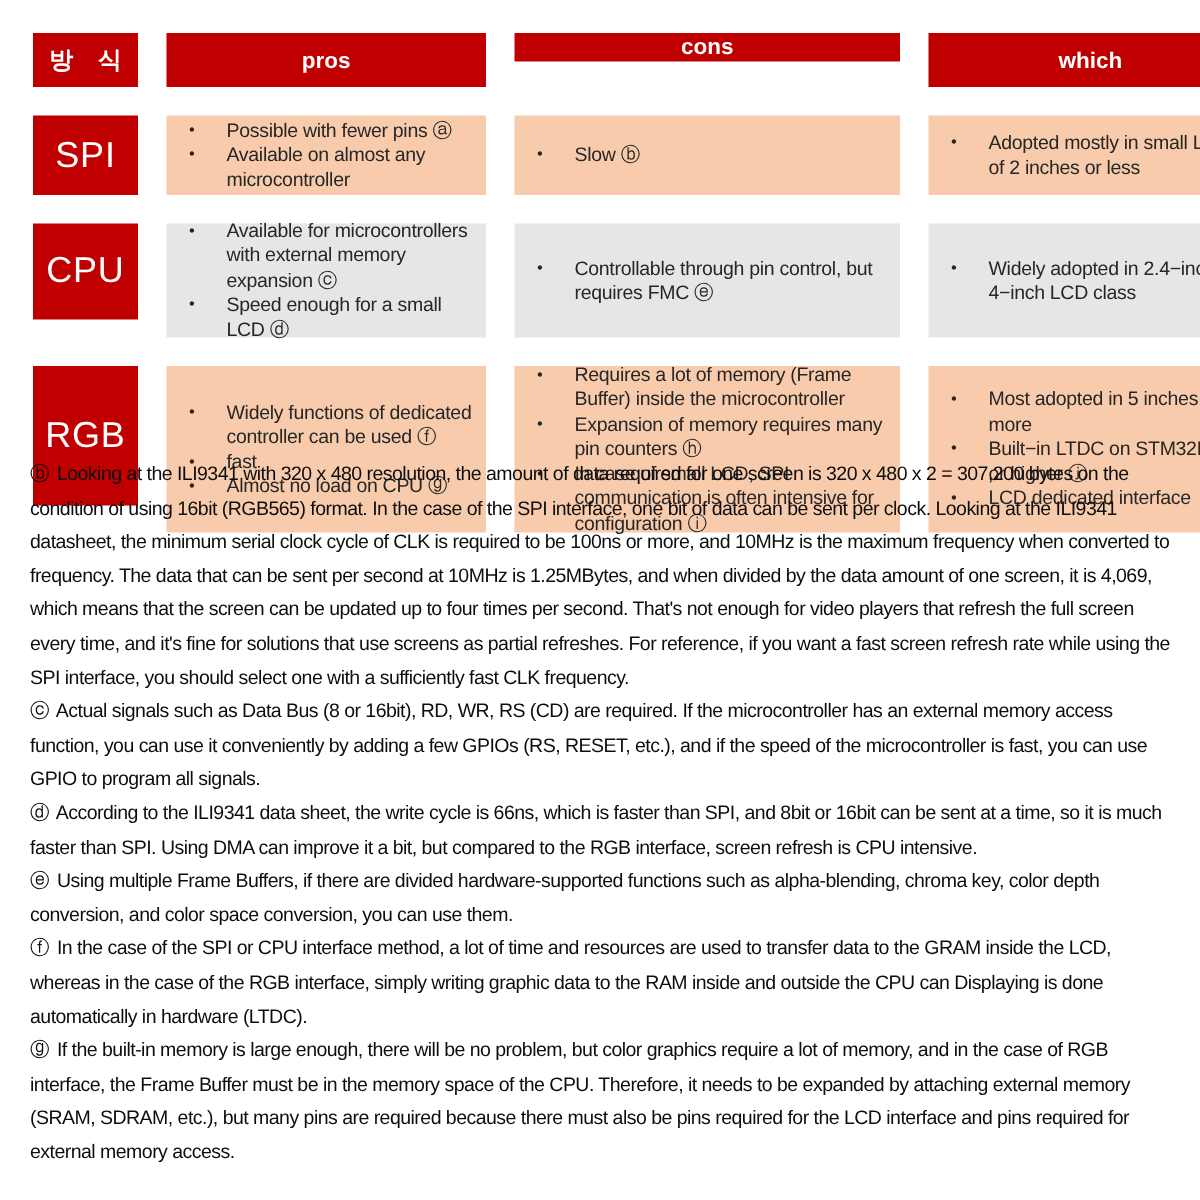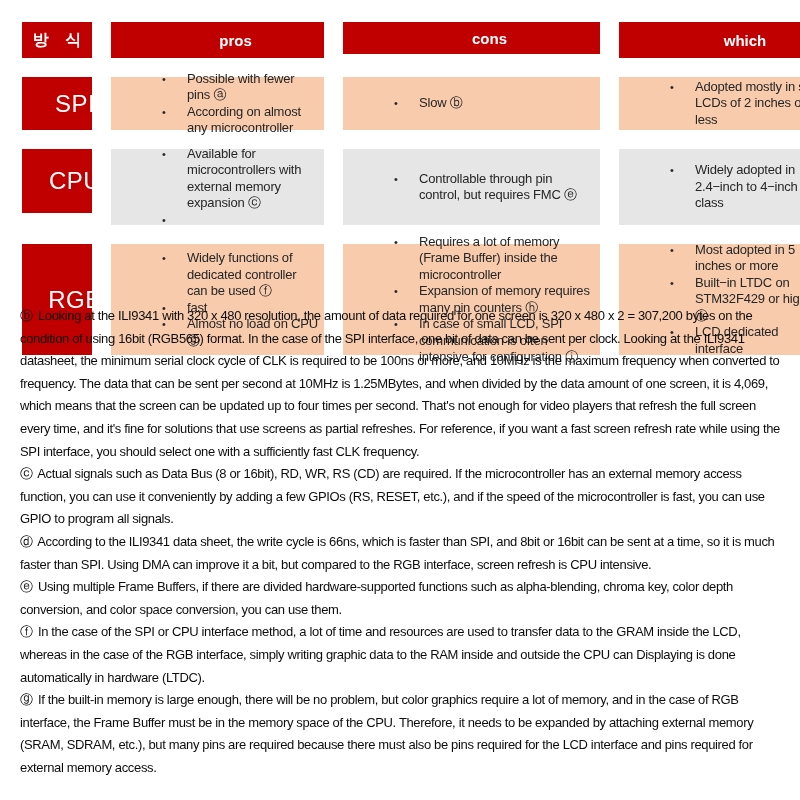--- a/index.html
+++ b/index.html
@@ -12,21 +12,21 @@
     -webkit-font-smoothing:antialiased;
   }
   .page{position:relative;width:800px;height:800px;overflow:hidden;background:#fff;}
 
   
   .cmp-table{
     position:absolute;left:22px;top:22px;
     display:grid;grid-template-columns:70px 213px 257px 216px;
     gap:19px;background:#fff;
   }
-  .cell{box-sizing:border-box;padding-left:36px;}
+  .cell{box-sizing:border-box;}
   .head{
     background:var(--red);color:#fff;
     display:flex;align-items:center;justify-content:center;
     font-size:15px;font-weight:bold;
   }
   .head.korean{font-size:16px;letter-spacing:6px;padding-left:6px;}
   .label{
     background:var(--red);color:#fff;
     display:flex;align-items:center;justify-content:center;
     font-size:24px;font-weight:normal;letter-spacing:0.5px;
@@ -50,32 +50,32 @@
   }
   p.fn .mark{padding-right:2px;}
 </style>
 </head>
 <body>
 
 <div class="page">
   <div class="cmp-table">
       <div class="cell head korean" style="height: 36px;">방 식</div>
       <div class="cell head" style="height: 36px;">pros</div>
-      <div class="cell head" style="height: 32px;">cons</div>
+      <div class="cell head" style="height: 19px;">cons</div>
       <div class="cell head" style="height: 36px;">which</div>
       <div class="cell label" style="height: 53px;">SPI</div>
       <div class="cell bullets bg-peach" style="height: 53px;">
         <ul class="blist">
           <li>
             <span class="b">•</span>
             <span class="t">Possible with fewer pins ⓐ</span>
           </li>
           <li>
             <span class="b">•</span>
-            <span class="t">According on almost any microcontroller</span>
+            <span class="t">Available on almost any microcontroller</span>
           </li>
         </ul>
       </div>
       <div class="cell bullets bg-peach" style="height: 53px;">
         <ul class="blist">
           <li>
             <span class="b">•</span>
             <span class="t">Slow ⓑ</span>
           </li>
         </ul>
@@ -90,40 +90,41 @@
       </div>
       <div class="cell label" style="height: 64px;">CPU</div>
       <div class="cell bullets bg-gray" style="height: 76px;">
         <ul class="blist">
           <li>
             <span class="b">•</span>
             <span class="t">Available for microcontrollers with external memory expansion ⓒ</span>
           </li>
           <li>
             <span class="b">•</span>
+            <span class="t">Speed enough for a small LCD ⓓ</span>
           </li>
         </ul>
       </div>
       <div class="cell bullets bg-gray" style="height: 76px;">
         <ul class="blist">
           <li>
             <span class="b">•</span>
             <span class="t">Controllable through pin control, but requires FMC ⓔ</span>
           </li>
         </ul>
       </div>
       <div class="cell bullets bg-gray" style="height: 76px;">
         <ul class="blist">
           <li>
             <span class="b">•</span>
             <span class="t">Widely adopted in 2.4−inch to 4−inch LCD class</span>
           </li>
         </ul>
       </div>
-      <div class="cell label" style="height: 111px;">RGB</div>
+      <div class="cell label" style="height: 93px;">RGB</div>
       <div class="cell bullets bg-peach" style="height: 111px;">
         <ul class="blist">
           <li>
             <span class="b">•</span>
             <span class="t">Widely functions of dedicated controller can be used ⓕ</span>
           </li>
           <li>
             <span class="b">•</span>
             <span class="t">fast</span>
           </li>

